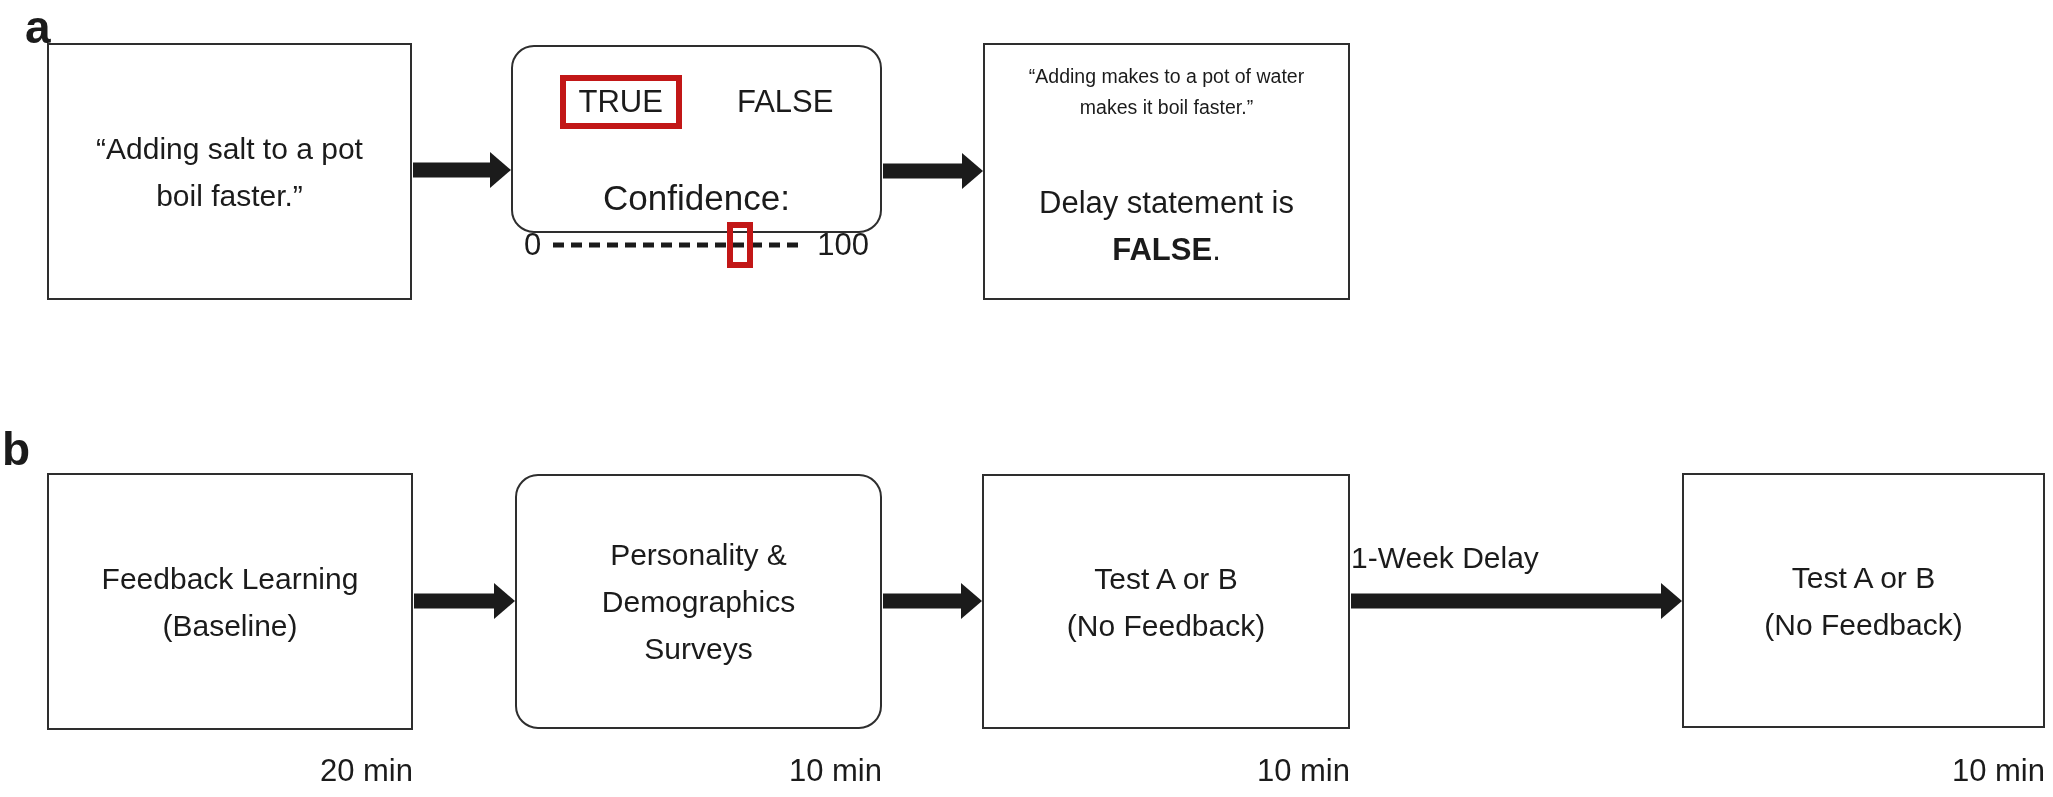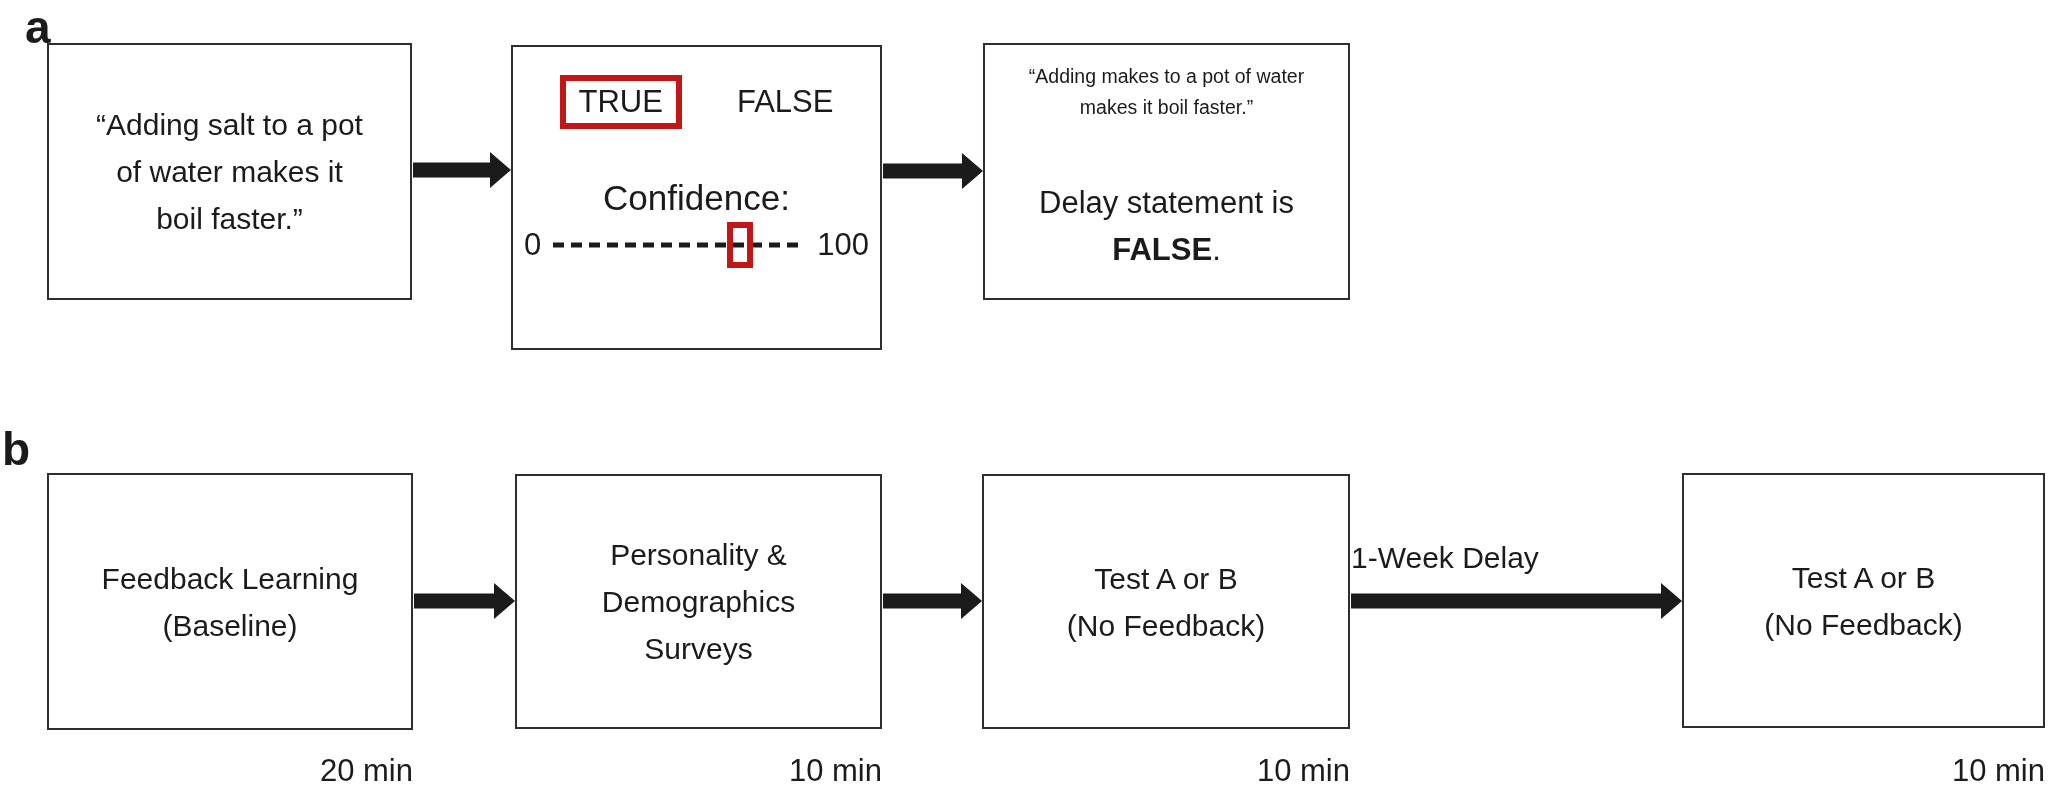--- a/index.html
+++ b/index.html
@@ -115,30 +115,29 @@
 </style>
 </head>
 <body>
 
 <div class="canvas">
 
   <div class="panel-label" style="left:25px;top:4px;">a</div>
 
   <div class="box" style="left:47px;top:43px;width:365px;height:257px;text-align:right;">
     <div class="box-text">“Adding salt to a pot</div>
-    <div class="box-text">of water makes it</div>
     <div class="box-text">boil faster.”</div>
   </div>
 
   <div class="arrow" style="left:413px;top:150px;width:98px;">
     <div class="shaft"></div>
     <div class="head"></div>
   </div>
 
-  <div class="box" style="left:511px;top:45px;width:371px;height:305px;">
+  <div class="box" style="left:511px;top:45px;width:371px;height:188px;border-radius:23px;">
     <div class="tf-row">
       <div class="true-badge">TRUE</div>
       <div class="false-label">FALSE</div>
     </div>
     <div class="conf-label">Confidence:</div>
     <div class="scale-row">
       <span>0</span>
       <span class="dash-wrap">
         <span class="dash-line"></span>
         <span class="conf-marker" style="left: 74%;"></span>
@@ -166,21 +165,21 @@
   <div class="box" style="left:47px;top:473px;width:366px;height:257px;">
     <div class="box-text">Feedback Learning</div>
     <div class="box-text">(Baseline)</div>
   </div>
 
   <div class="arrow" style="left:414px;top:581px;width:101px;">
     <div class="shaft"></div>
     <div class="head"></div>
   </div>
 
-  <div class="box" style="left:515px;top:474px;width:367px;height:255px;">
+  <div class="box" style="left:515px;top:474px;width:367px;height:255px;border-radius:23px;">
     <div class="box-text">Personality &amp;</div>
     <div class="box-text">Demographics</div>
     <div class="box-text">Surveys</div>
   </div>
 
   <div class="arrow" style="left:883px;top:581px;width:99px;">
     <div class="shaft"></div>
     <div class="head"></div>
   </div>
 

